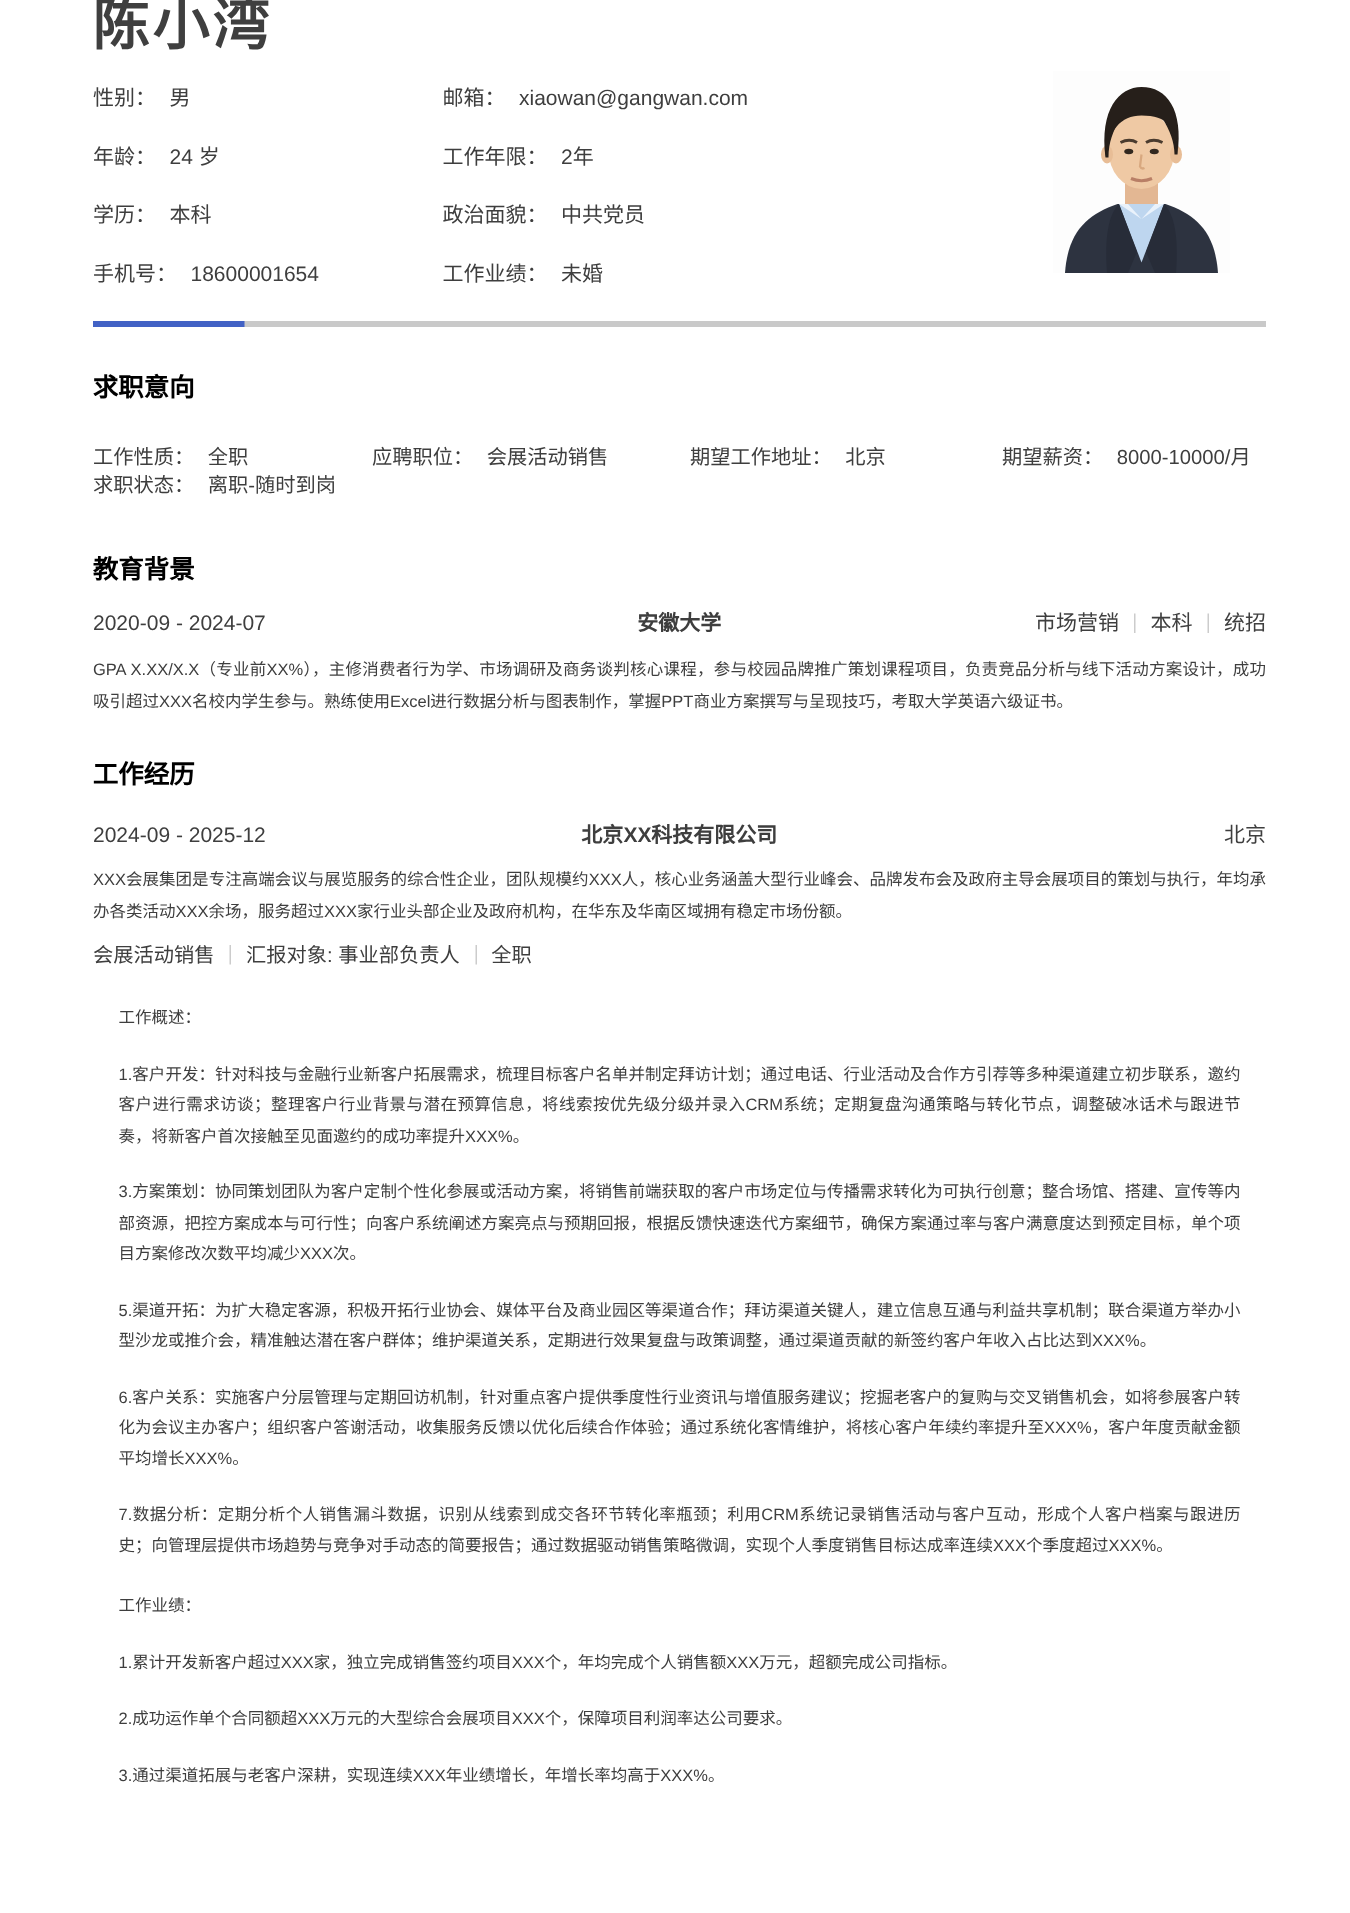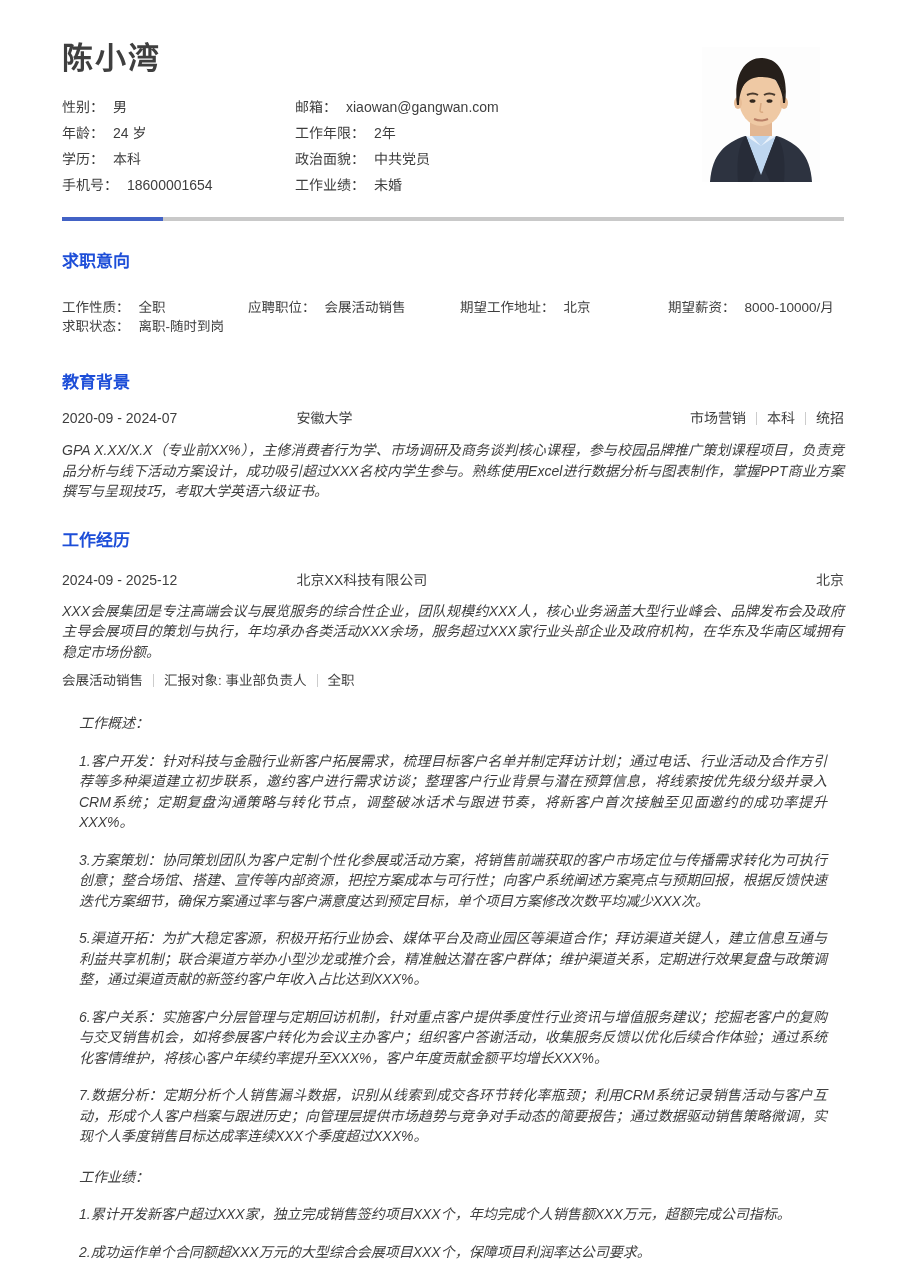--- a/index.html
+++ b/index.html
@@ -4,48 +4,48 @@
 <style>
   html,body{margin:0;padding:0;}
   body{
     width:900px;height:1275px;overflow:hidden;background:#ffffff;
     font-family:"Liberation Sans","DejaVu Sans",sans-serif;
     color:#3e3e3e;
   }
   .page{position:relative;width:900px;height:1275px;box-sizing:border-box;padding:0 56px 0 62px;}
 
   
-  .name{padding-top:42px;font-size:31px;font-weight:bold;color:#3f3f3f;letter-spacing:2px;line-height:34px;}
-  .info-grid{margin-top:22px;display:grid;grid-template-columns:233px auto;row-gap:7px;font-size:14px;line-height:19px;width:560px;}
+  .name{font-size:38px;font-weight:bold;color:#3f3f3f;letter-spacing:2px;line-height:34px;}
+  .info-grid{margin-top:22px;display:grid;grid-template-columns:233px auto;row-gap:20px;font-size:14px;line-height:19px;width:560px;}
   .info-cell .val{margin-left:9px;}
   .photo{position:absolute;top:47px;left:702px;width:118px;height:135px;}
 
   
   .divider{margin-top:22px;height:4px;background:#c9c9c9;position:relative;}
   .divider-accent{position:absolute;left:0;top:0;height:4px;width:101px;background:#4262c5;}
 
   
-  .section-title{font-size:17px;font-weight:bold;color:#1d4ed8;line-height:21px;}
+  .section-title{font-size:17px;font-weight:bold;color:#000000;line-height:21px;}
   .st-intent{margin-top:30px;}
   .st-edu{margin-top:36px;}
   .st-work{margin-top:28px;}
 
   .intent-row{display:grid;grid-template-columns:186px 212px 208px auto;font-size:13.5px;line-height:19px;}
   .intent-row.r1{margin-top:26px;}
   .intent-row.r2{grid-template-columns:auto;}
   .intent-cell .val{margin-left:9px;}
 
   .record-row{display:flex;align-items:center;font-size:14px;line-height:19px;margin-top:16px;}
   .record-period{flex:0 0 30%;}
-  .record-mid{flex:1;text-align:left;}
+  .record-mid{flex:1;text-align:center;font-weight:bold;}
   .record-right{flex:0 0 30%;display:flex;justify-content:flex-end;align-items:center;}
 
   .sep{display:inline-block;width:1px;height:13px;background:#cccccc;margin:0 10px;}
 
-  .para{font-size:14px;line-height:20.5px;text-align:justify;font-style:italic;}
+  .para{font-size:11px;line-height:20.5px;text-align:justify;}
   .edu-desc{margin-top:12px;}
   .work-row{margin-top:20px;}
   .company-intro{margin-top:11px;}
   .position-meta{display:flex;align-items:center;font-size:13.5px;line-height:19px;margin-top:9px;}
   .overview{margin-top:23px;}
   .achievements{margin-top:20px;}
   .para > div{margin:17px;}
 </style>
 </head>
 <body>

